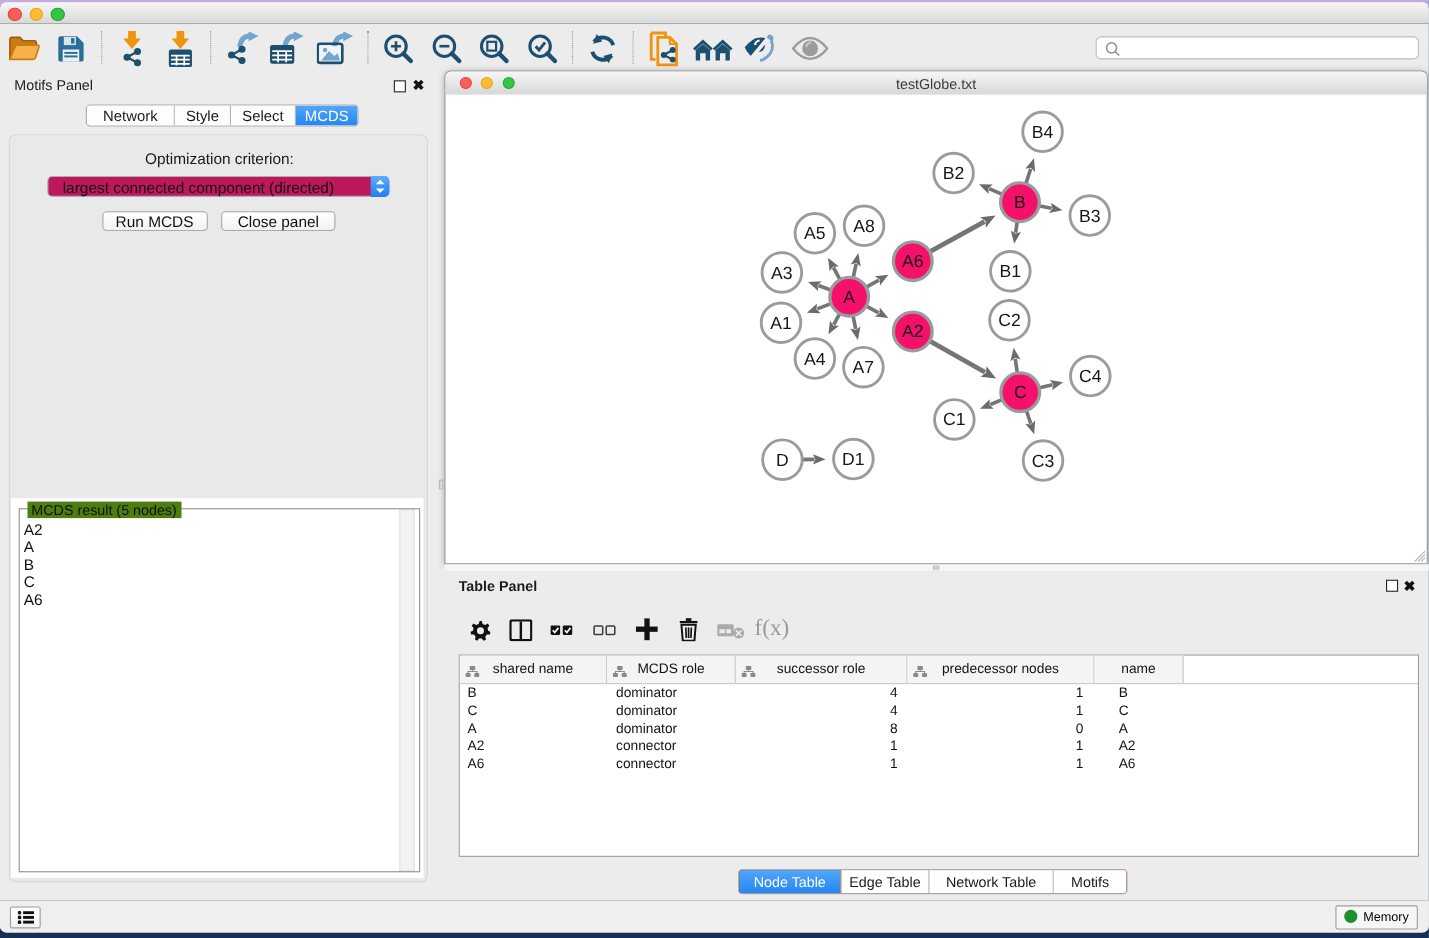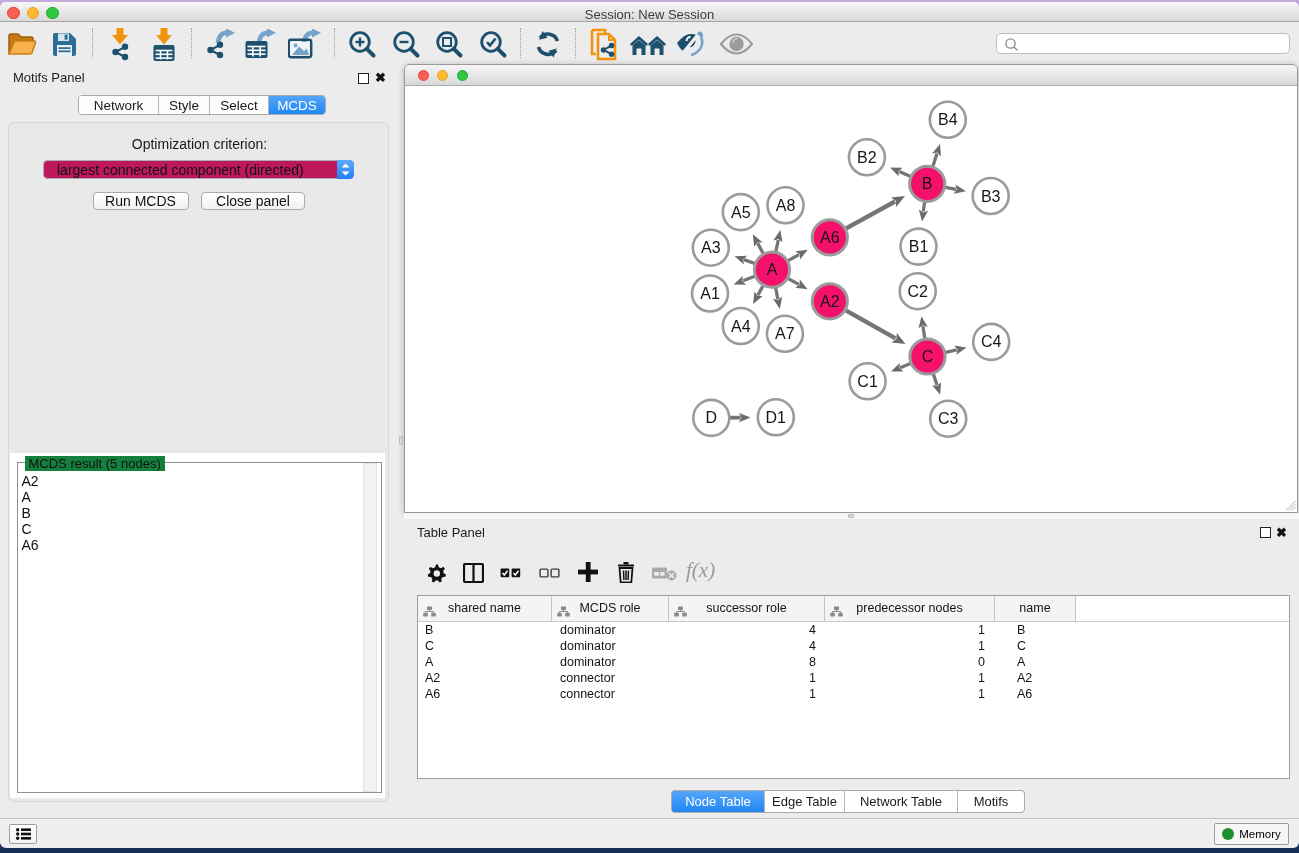--- a/index.html
+++ b/index.html
@@ -20,51 +20,50 @@
 #cp-tabs .tab:last-child { border-right:none; }
 #cp-tabs .tab.sel { background:linear-gradient(#54a5f8,#2287f5); color:#fff; }
 #cp-box { left:7.5px; top:122px; width:381.5px; height:680px; background:#e9e9e9; border:1px solid #d6d6d6; border-radius:6px; }
 #opt-label { left:0; top:136px; width:399px; text-align:center; font-size:14px; color:#1a1a1a; }
 #dropdown { left:43px; top:159.5px; width:311px; height:19px; background:#be185d; border:1px solid #aeaeae; border-radius:4.5px; }
 #dropdown .txt { position:absolute; left:13px; top:1px; font-size:14px; color:#111; }
 #dd-btn { position:absolute; right:-1px; top:-1px; width:17.5px; height:19px; border-radius:0 4.5px 4.5px 0; background:linear-gradient(#5faafa,#1f80f4); }
 .btn { background:linear-gradient(#ffffff,#f2f2f2); border:1px solid #ababab; border-radius:4px; font-size:14px; color:#111; text-align:center; }
 #mcds-white { left:10px; top:453px; width:375px; height:345px; background:#fff; }
 #mcds-field { position:absolute; left:6.5px; top:9px; right:3.5px; bottom:5px; border:1px solid #8f8f8f; }
-#mcds-legend { position:absolute; left:7px; top:-7.5px; background:#15803d; padding:0 4px; font-size:13px; color:#111; }
+#mcds-legend { position:absolute; left:7px; top:-7.5px; background:#4d7c0f; padding:0 4px; font-size:13px; color:#111; }
 #mcds-scroll { position:absolute; right:7.8px; top:10px; width:14px; bottom:6px; background:#f2f2f2; border:1px solid #e2e2e2; }
 #mcds-list { position:absolute; left:11.5px; top:20px; font-size:14px; color:#111; line-height:16px; }
 #statusbar { left:0; top:817.5px; width:1299px; height:29.5px; background:#efefef; border-top:1px solid #c2c2c2; border-radius:0 0 6px 6px; }
 #mem-btn { left:1214px; top:822.5px; width:74.5px; height:22.5px; background:#f6f6f6; border:1px solid #9d9d9d; font-size:11.5px; color:#000; line-height:20.5px; border-radius:2px; }
 #netwin { left:404px; top:63.5px; width:894px; height:449px; background:#fff; border:1px solid #989898; border-radius:6px 6px 0 0; box-shadow:0 1px 6px rgba(0,0,0,0.25); }
 #net-titlebar { position:absolute; left:0; top:0; right:0; height:21px; background:linear-gradient(#f6f6f6,#d8d8d8); border-bottom:1px solid #ababab; border-radius:5px 5px 0 0; }
 .tl2 { position:absolute; width:11px; height:11px; border-radius:50%; top:5px; }
 #net-title { position:absolute; width:100%; text-align:center; top:4px; font-size:13px; color:#3c3c3c; }
 #hsplit { left:404px; top:513px; width:895px; height:5.5px; background:#f6f6f6; }
 #hsplit-handle { left:848px; top:513.8px; width:6px; height:3.8px; background:#d8d8d8; border:0.5px solid #bbb; border-radius:1px; }
 #vsplit-handle { left:398.5px; top:435.5px; width:4.5px; height:9px; background:#d8d8d8; border:0.5px solid #bbb; border-radius:1px; }
-#tp-title { left:417px; top:524.5px; font-size:13px; color:#1c1c1c; }
+#tp-title { left:417px; top:524.5px; font-size:13px; color:#1c1c1c;font-weight:bold; }
 #tablebox { left:417px; top:595px; width:872.5px; height:184px; background:#fff; border:1px solid #9e9e9e; }
 .th-cell { position:absolute; top:0; height:25px; background:#f4f4f4; border-right:1px solid #c6c6c6; }
 .th-label { position:absolute; top:5px; width:100%; text-align:center; font-size:12.5px; color:#141414; }
 .trow { position:absolute; font-size:12.5px; color:#141414; height:16px; }
 #btabs { left:671px; top:790px; height:23px; display:flex; border:1px solid #ababab; border-radius:4px; overflow:hidden; background:#c2410c; }
 #btabs .tab { font-size:13px; color:#1a1a1a; text-align:center; line-height:22px; border-right:1px solid #b5b5b5; background:#fff; }
 #btabs .tab:last-child { border-right:none; }
 #btabs .tab.sel { background:linear-gradient(#54a5f8,#2287f5); color:#fff; }
 svg text { font-family:"Liberation Sans", sans-serif; }
 </style></head>
 <body>
 <div class="abs" id="desktop-top"></div>
 <div class="abs" id="appwin"></div>
 <div class="abs" id="titlebar">
   <div class="abs tl" style="left:7px;  background:#f95f57; border:0.5px solid #e2453d;"></div>
   <div class="abs tl" style="left:26.5px; background:#fbbd2e; border:0.5px solid #e2a224;"></div>
   <div class="abs tl" style="left:46px; background:#2fc840; border:0.5px solid #26a532;"></div>
-  <div class="abs" id="title-main">Session: New Session</div>
 </div>
 <svg class="abs" style="left:7px;top:30px;" width="30" height="28" viewBox="0 0 30 28">
     <path d="M2 24 L2 6 Q2 4 4 4 L11 4 L14 7 L24 7 Q26 7 26 9 L26 11" fill="#c87a15" stroke="#a05f08" stroke-width="1.5"></path>
     <path d="M2 24 L7 12 Q7.5 11 9 11 L27 11 Q29 11 28.4 13 L25 23 Q24.6 24 23 24 Z" fill="#f6b14c" stroke="#c87d13" stroke-width="1.5"></path>
   </svg>
 <svg class="abs" style="left:51px;top:31px;" width="27" height="27" viewBox="0 0 27 27">
     <path d="M2 4 Q2 2 4 2 L19 2 L25 8 L25 23 Q25 25 23 25 L4 25 Q2 25 2 23 Z" fill="#2d6f94"></path>
     <rect x="7" y="2.5" width="11" height="7.5" fill="#d6e6ef"></rect>
     <rect x="13.6" y="3.6" width="3" height="5" fill="#2d6f94"></rect>
     <rect x="6" y="14" width="15" height="11" fill="#e9f1f6"></rect>
@@ -217,20 +216,21 @@
       <div id="mcds-legend">MCDS result (5 nodes)</div>
     </div>
   <div id="mcds-list">A2<br>A<br>B<br>C<br>A6</div>
 </div>
 
 <div class="abs" id="netwin">
   <div id="net-titlebar">
     <div class="tl2" style="left:12.5px;  background:#f95f57; border:0.5px solid #e2453d;"></div>
     <div class="tl2" style="left:32px; background:#fbbd2e; border:0.5px solid #e2a224;"></div>
     <div class="tl2" style="left:52px; background:#2fc840; border:0.5px solid #26a532;"></div>
+    <div id="net-title">testGlobe.txt</div>
   </div>
   <svg style="position:absolute; right:1px; bottom:1px;" width="11" height="11">
     <line x1="1" y1="10.5" x2="10.5" y2="1" stroke="#b0b0b0" stroke-width="1"></line>
     <line x1="4" y1="10.5" x2="10.5" y2="4" stroke="#b0b0b0" stroke-width="1"></line>
     <line x1="7" y1="10.5" x2="10.5" y2="7" stroke="#b0b0b0" stroke-width="1"></line>
   </svg>
 </div>
 <svg class="abs" style="left:0;top:0;" width="1299" height="853">
 <line x1="772.0" y1="269.7" x2="743.0" y2="280.8" stroke="#757575" stroke-width="3.3"></line>
 <polygon points="733.6,284.4 742.7,275.9 742.2,281.1 746.0,284.7" fill="#6b6b6b"></polygon>
@@ -363,21 +363,21 @@
 <svg class="abs" style="left:652px;top:566px;" width="25" height="15" viewBox="0 0 25 15">
     <rect x="0" y="1.5" width="15" height="11" rx="1.5" fill="#a9a9a9"></rect>
     <rect x="2" y="6.0" width="11" height="4.5" fill="#ececec"></rect>
     <line x1="2" y1="10.3" x2="13" y2="10.3" stroke="#a9a9a9" stroke-width="1.3"></line>
     <line x1="7.6" y1="6.0" x2="7.6" y2="10.5" stroke="#a9a9a9" stroke-width="1.3"></line>
     <line x1="13.2" y1="6.0" x2="13.2" y2="10.5" stroke="#a9a9a9" stroke-width="1.3"></line>
     <circle cx="19.5" cy="9.5" r="5" fill="#a9a9a9"></circle>
     <line x1="17" y1="7" x2="22" y2="12" stroke="#ececec" stroke-width="1.6"></line>
     <line x1="22" y1="7" x2="17" y2="12" stroke="#ececec" stroke-width="1.6"></line>
   </svg>
-<div class="abs" style="left:686px;top:558px;width:40px;font-family:'Liberation Serif',serif;font-style:italic;font-size:21px;color:#9a9a9a;">f(x)</div>
+<div class="abs" style="left:686px;top:558px;width:40px;font-family:'Liberation Serif',serif;font-size:21px;color:#9a9a9a;">f(x)</div>
 <div class="abs" id="tablebox">
 <div class="th-cell" style="left:0px; width:134px;">
       <div style="position:absolute;left:5px;top:7px;"><svg width="13" height="11" viewBox="0 0 13 11">
           <rect x="4" y="0.5" width="5" height="3.6" rx="0.6" fill="#8a8a8a"></rect>
           <rect x="0.2" y="6.8" width="4.6" height="3.6" rx="0.6" fill="#8a8a8a"></rect>
           <rect x="8.2" y="6.8" width="4.6" height="3.6" rx="0.6" fill="#8a8a8a"></rect>
           <path d="M6.5 4 L6.5 5.5 M2.5 6.8 L2.5 5.5 L10.5 5.5 L10.5 6.8" fill="none" stroke="#8a8a8a" stroke-width="1"></path>
         </svg></div>
       <div class="th-label">shared name</div>
     </div>

